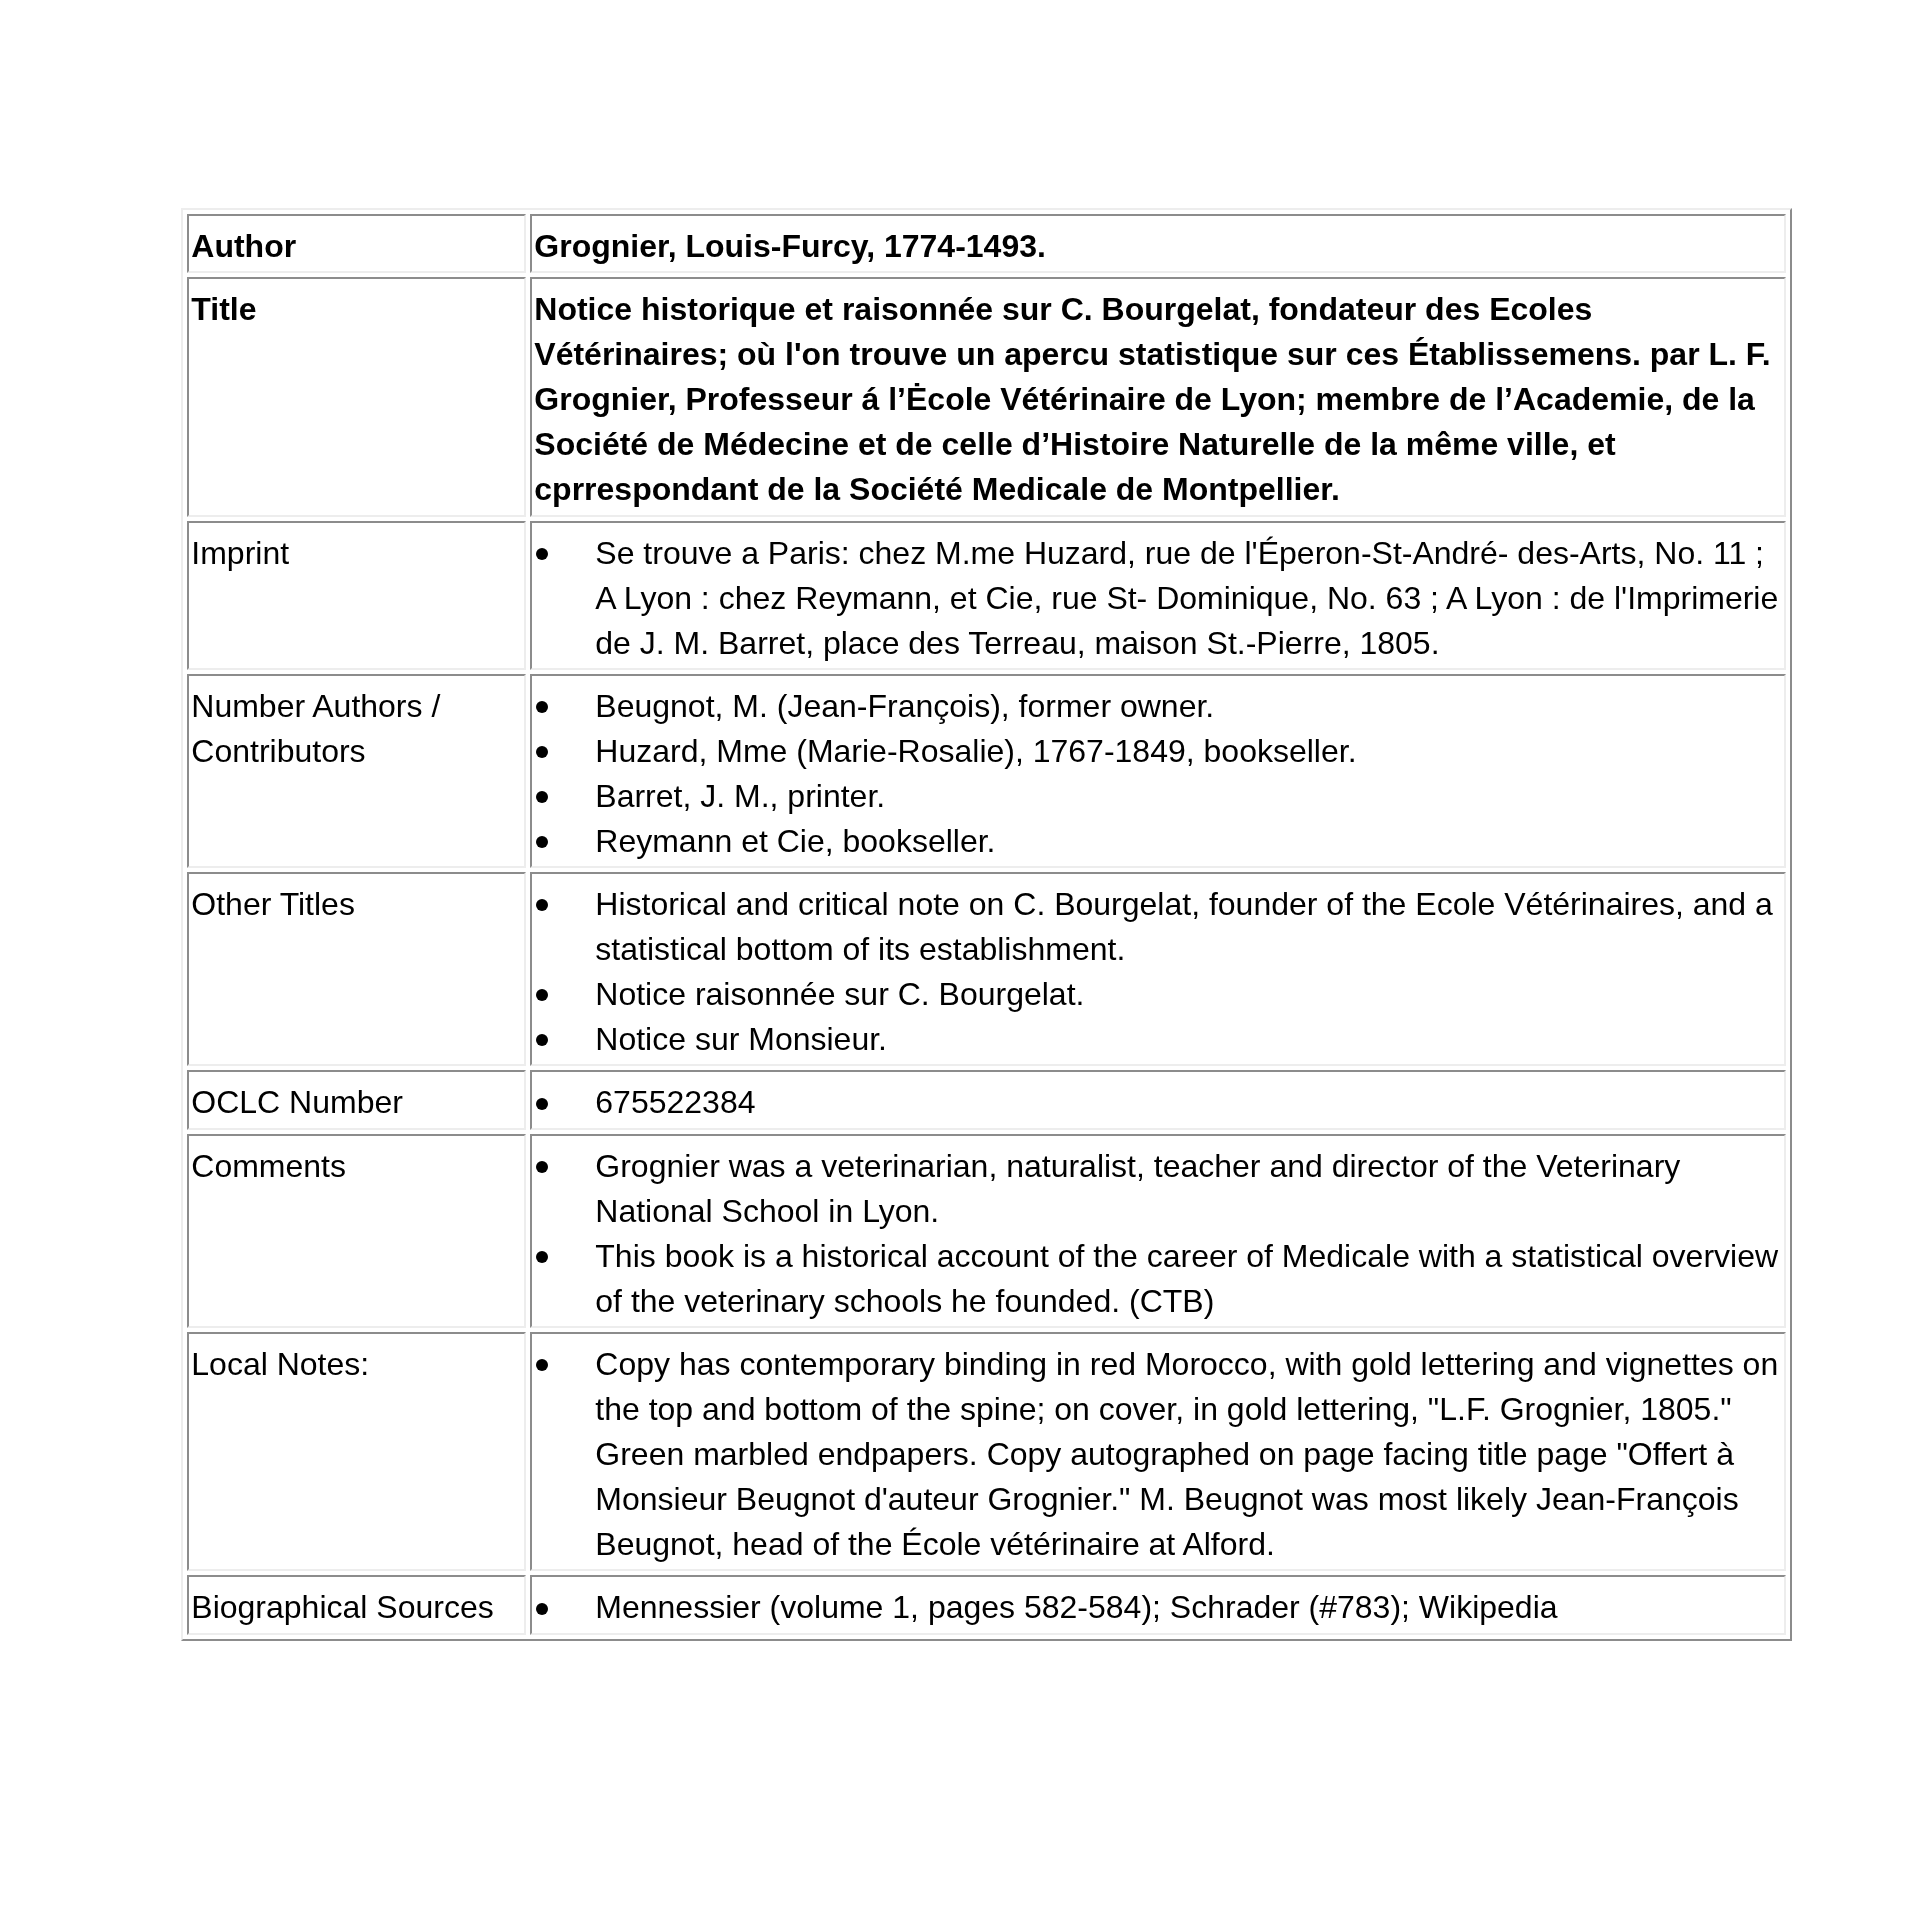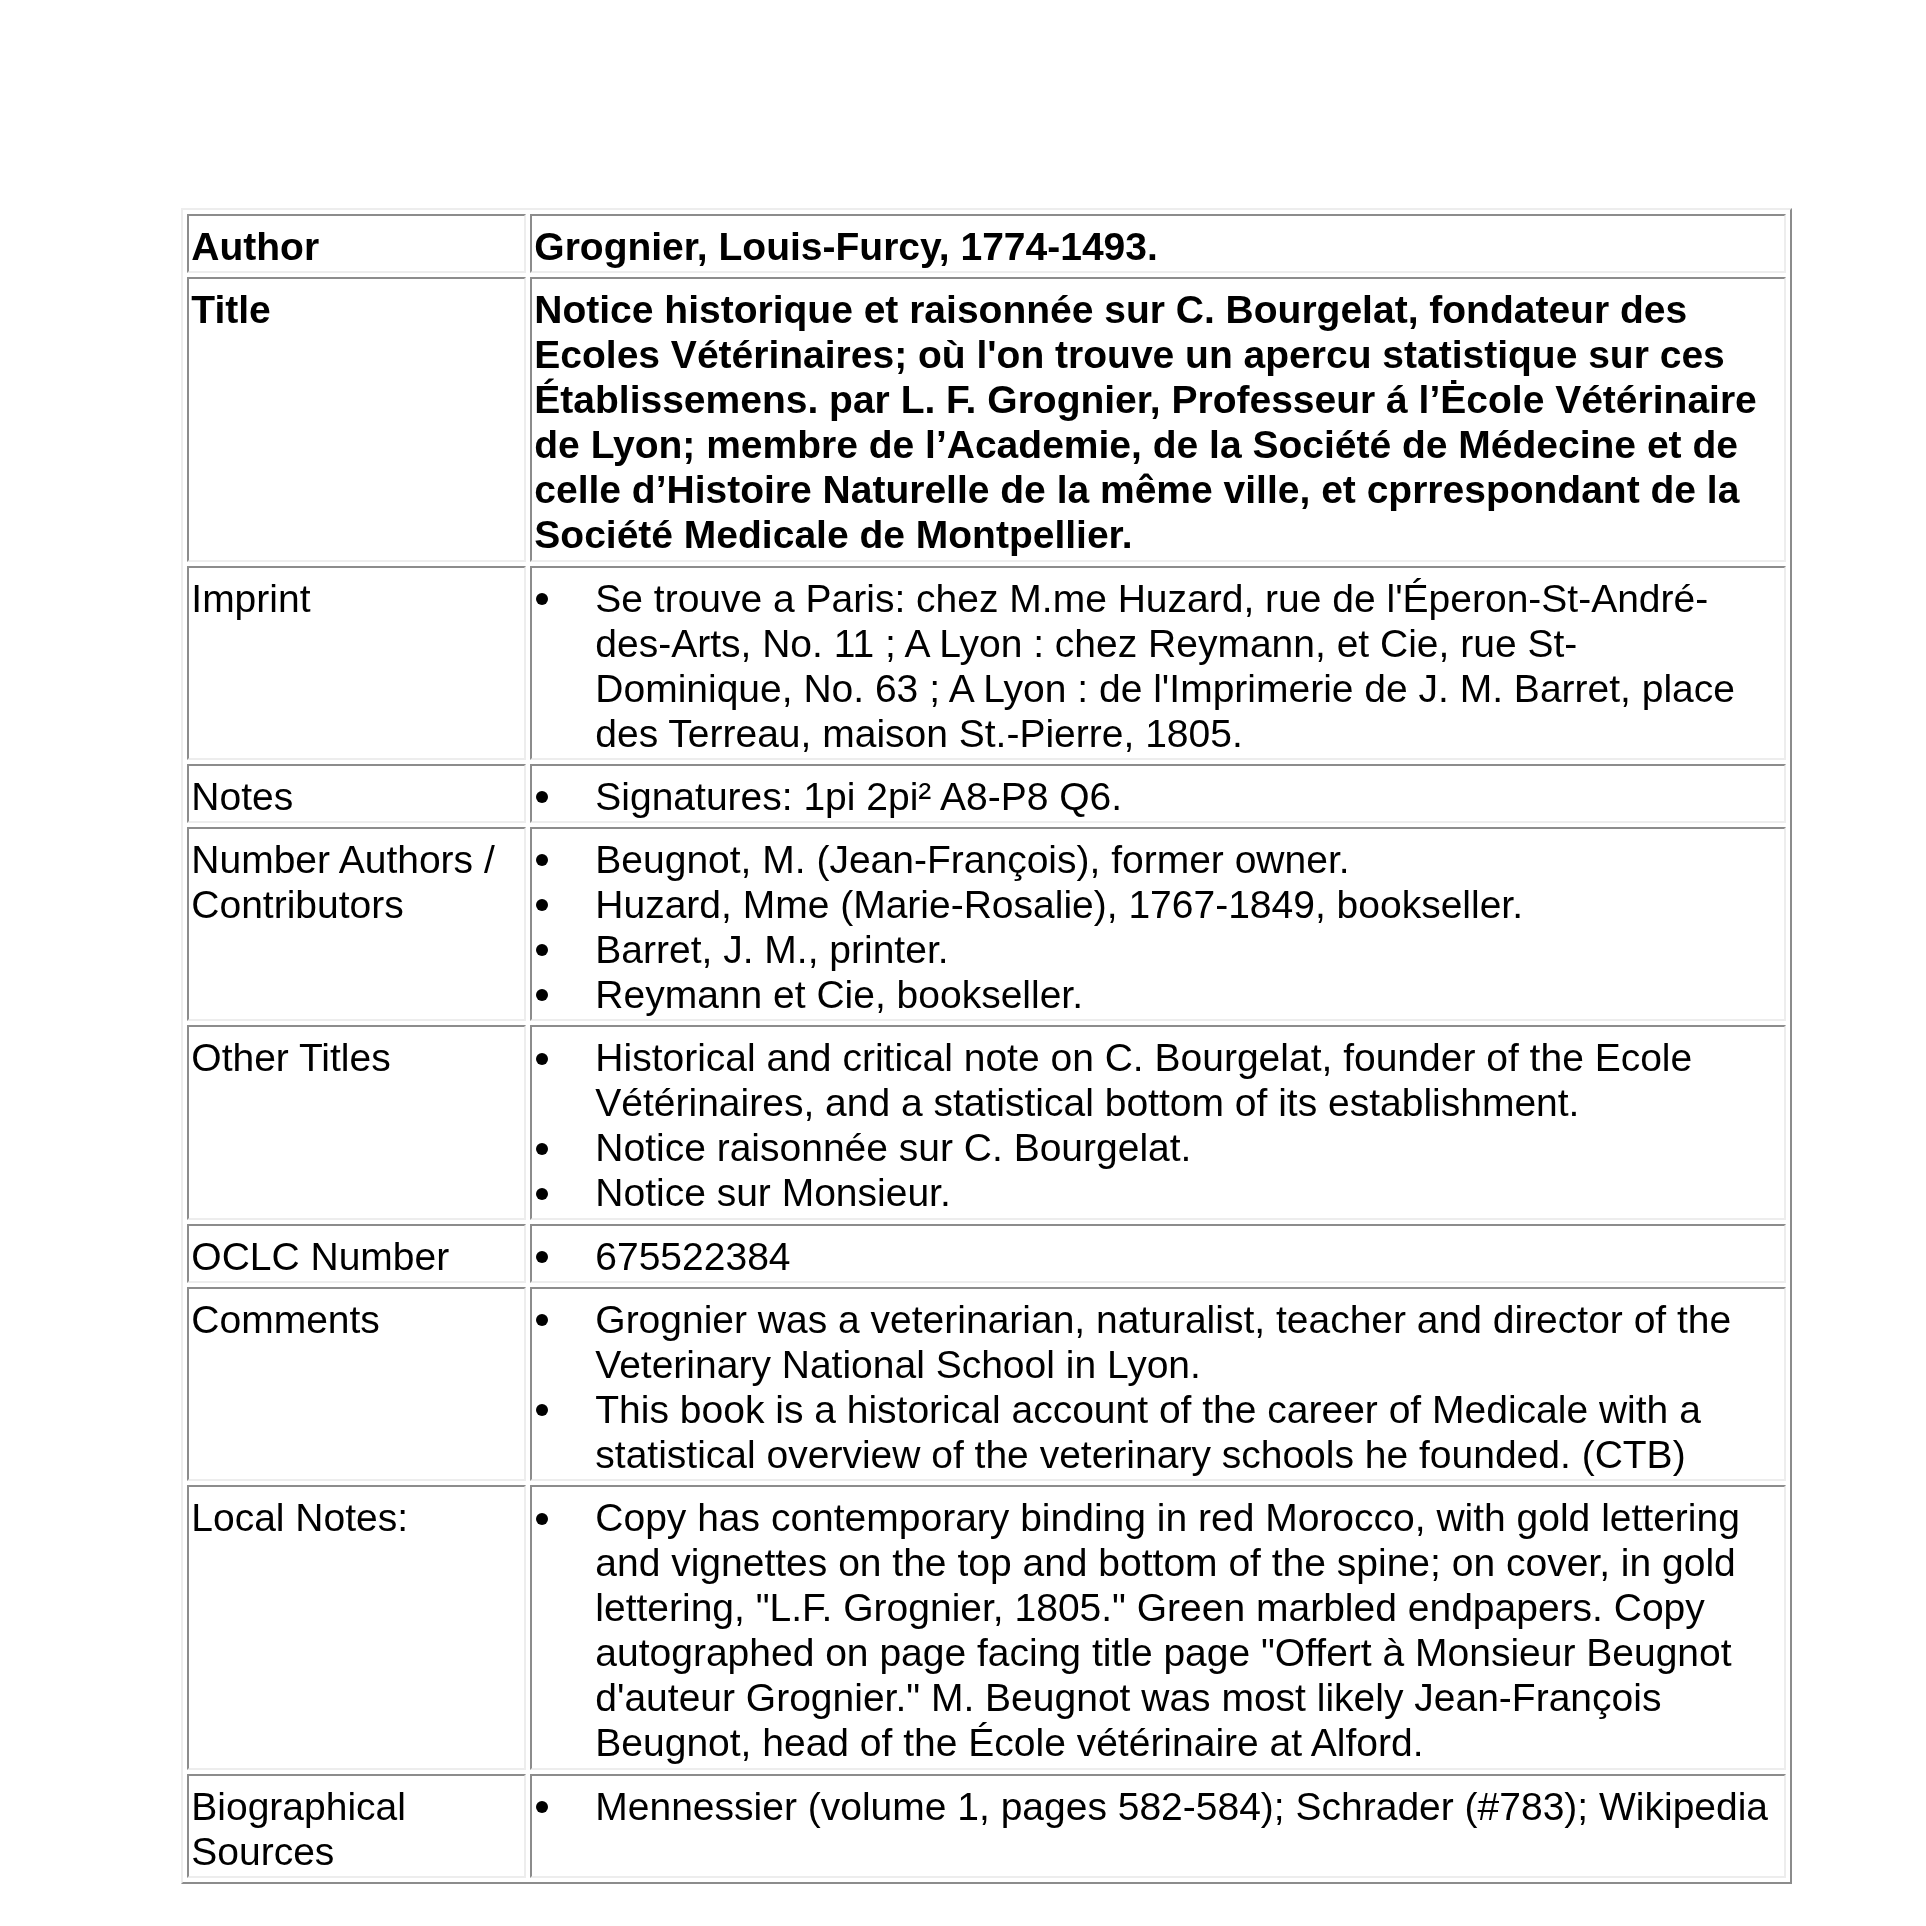--- a/index.html
+++ b/index.html
@@ -27,21 +27,21 @@
       border-color: #ededed #8c8c8c #8c8c8c #ededed;
       table-layout: fixed;
       box-sizing: border-box;
     }
     .record-table td {
       border-style: solid;
       border-width: 2.3px;
       border-color: #8c8c8c #ededed #ededed #8c8c8c;
       padding: 8px 2.3px 2.3px 2.3px;
       vertical-align: top;
-      font-size: 39px;
+      font-size: 32px;
       line-height: 45px;
       box-sizing: border-box;
     }
     .record-table td.label-cell {
       width: 339px;
     }
     .record-table tr.bold-row td {
       font-weight: bold;
     }
     ul.value-list {
@@ -90,28 +90,20 @@
     <tr>
       <td class="label-cell">Imprint</td>
       <td class="value-cell">
         <ul class="value-list">
           <li><span class="bullet"></span><span>Se trouve a Paris: chez M.me Huzard, rue de l'Éperon-St-André- des-Arts, No. 11 ; A Lyon : chez Reymann, et Cie, rue St- Dominique, No. 63 ; A Lyon : de l'Imprimerie de J. M. Barret, place des Terreau, maison St.-Pierre, 1805.</span></li>
         </ul>
       </td>
     </tr>
 
 
-    <tr>
-      <td class="label-cell">Notes</td>
-      <td class="value-cell">
-        <ul class="value-list">
-          <li><span class="bullet"></span><span>Signatures: 1pi 2pi² A8-P8 Q6.</span></li>
-        </ul>
-      </td>
-    </tr>
 
     <tr>
       <td class="label-cell">Number Authors / Contributors</td>
       <td class="value-cell">
         <ul class="value-list">
           <li><span class="bullet"></span><span>Beugnot, M. (Jean-François), former owner.</span></li>
           <li><span class="bullet"></span><span>Huzard, Mme (Marie-Rosalie), 1767-1849, bookseller.</span></li>
           <li><span class="bullet"></span><span>Barret, J. M., printer.</span></li>
           <li><span class="bullet"></span><span>Reymann et Cie, bookseller.</span></li>
         </ul>

